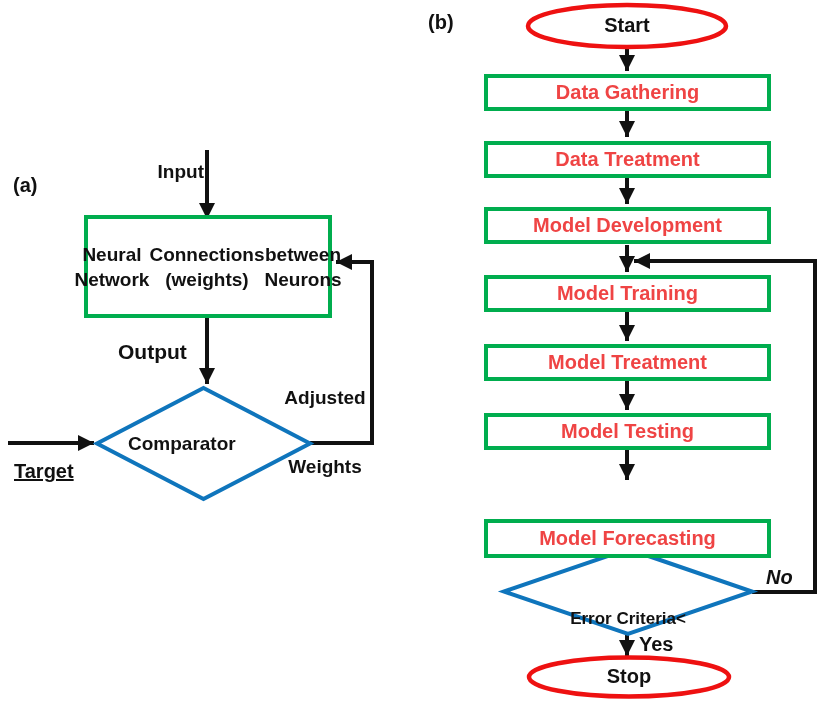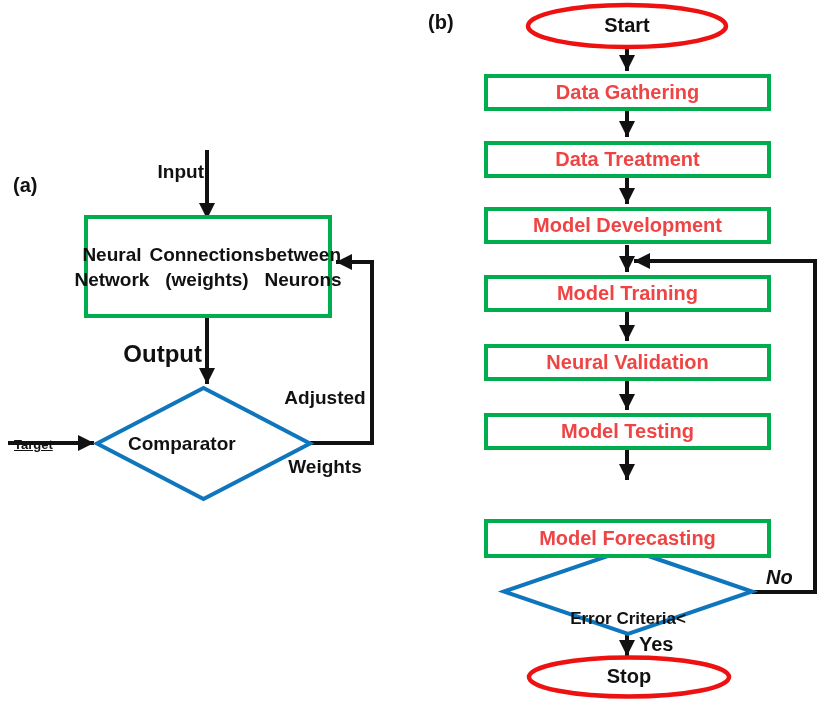--- a/index.html
+++ b/index.html
@@ -29,27 +29,27 @@
     position: absolute;
     left: 84px; top: 215px;
     width: 240px; height: 95px;
     border: 4px solid #00AD4E;
     background: #ffffff;
     display: flex; flex-direction: row;
     align-items: center; justify-content: center;
     font-weight: bold; font-size: 19px; line-height: 25px;
     text-align: center;
   }
-  .output-lbl { left: 118px; top: 340px; width: 84px; text-align: right; font-size: 24px; }
+  .output-lbl { left: 118px; top: 340px; width: 84px; text-align: left; font-size: 21px; }
   .adjusted-lbl {
     left: 276px; top: 340px; width: 98px;
     text-align: center; font-size: 19px; line-height: 23px;
   }
   .comparator-lbl { left: 128px; top: 433px; width: 152px; font-size: 19px; }
-  .target-lbl { left: 14px; top: 437px; font-size: 13px; text-decoration: underline; }
+  .target-lbl { left: 14px; top: 460px; font-size: 20px; text-decoration: underline; }
 
   
   .b-tag { left: 428px; top: 11px; }
   .start-lbl { left: 577px; top: 14px; width: 100px; text-align: center; font-size: 20px; }
   .flowbox {
     position: absolute;
     left: 484px;
     width: 279px; height: 29px;
     border: 4px solid #00AD4E;
     background: #ffffff;
@@ -122,21 +122,21 @@
   <div class="txt comparator-lbl">Comparator</div>
   <div class="txt target-lbl">Target</div>
 
   <div class="txt panel-tag b-tag">(b)</div>
   <div class="txt start-lbl">Start</div>
 
   <div class="flowbox fb1">Data Gathering</div>
   <div class="flowbox fb2">Data Treatment</div>
   <div class="flowbox fb3">Model Development</div>
   <div class="flowbox fb4">Model Training</div>
-  <div class="flowbox fb5">Neural Validation</div>
+  <div class="flowbox fb5">Model Treatment</div>
   <div class="flowbox fb6">Model Testing</div>
   <div class="flowbox fb7">Model Forecasting</div>
 
   <div class="txt decision-lbl">
     <div>Error Criteria&lt;</div>
   </div>
   <div class="txt no-lbl">No</div>
   <div class="txt yes-lbl">Yes</div>
   <div class="txt stop-lbl">Stop</div>
 

